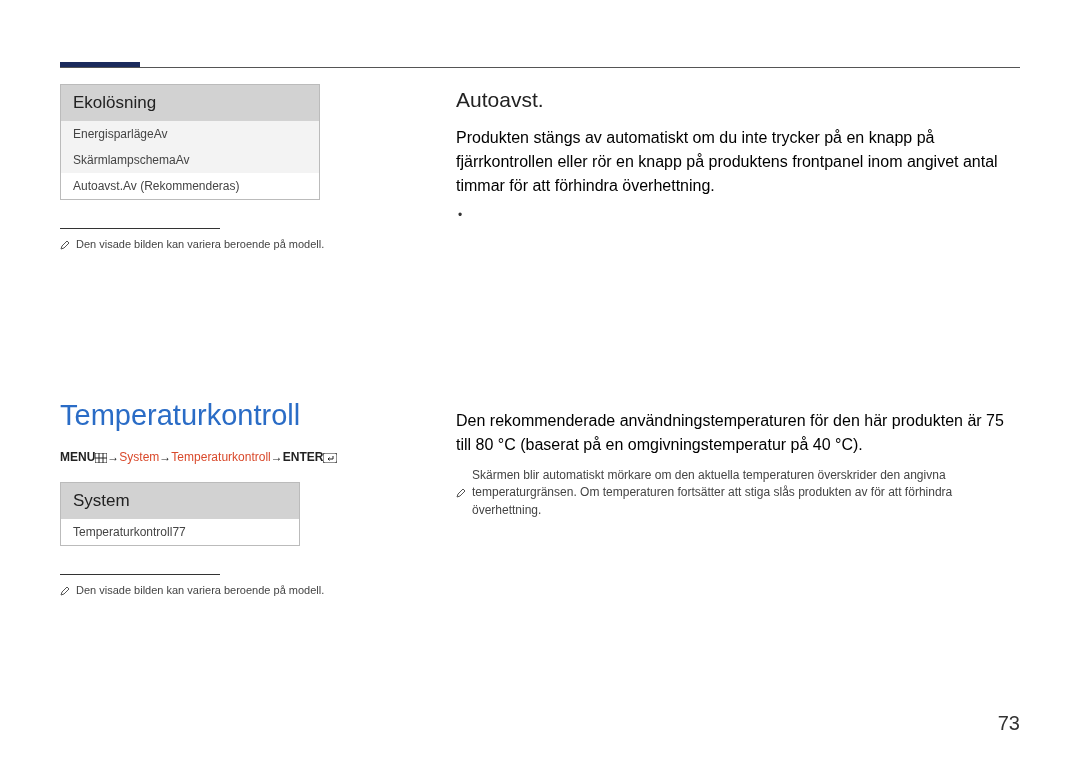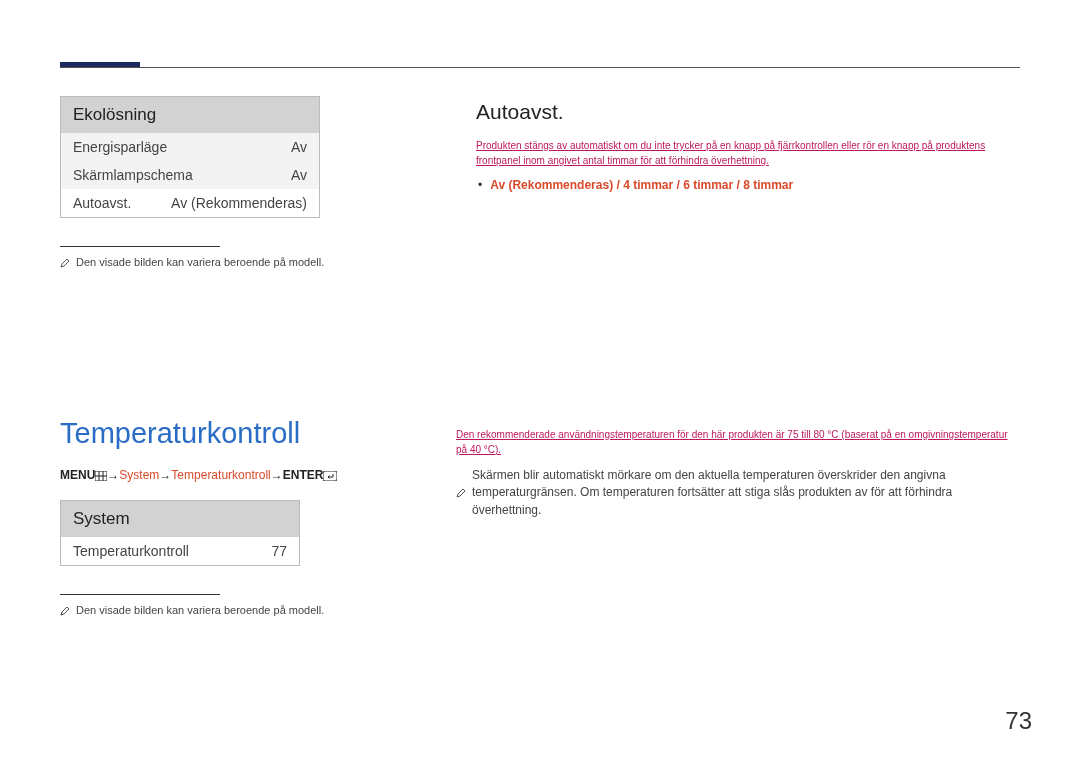--- a/index.html
+++ b/index.html
@@ -1,42 +1,42 @@
 <!DOCTYPE html>
 <html><head>
 <meta charset="utf-8">
 <style>
   * { box-sizing: border-box; margin: 0; padding: 0; }
   html, body { width: 1080px; height: 763px; background: #fff; font-family: Arial, Helvetica, sans-serif; color: #222; }
   .page { position: relative; width: 1080px; height: 763px; padding: 48px 60px 0 60px; }
   .header-rule { position: absolute; top: 67px; left: 60px; right: 60px; height: 1px; background: #555; }
   .header-accent { position: absolute; top: 62px; left: 60px; width: 80px; height: 5px; background: #1a2a5c; }
-  .columns { display: flex; gap: 76px; margin-top: 48px; }
+  .columns { display: flex; gap: 56px; margin-top: 36px; }
   .left-col { width: 340px; flex: 0 0 340px; }
   .right-col { flex: 1; padding-top: 4px; }
   .panel { border: 1px solid #bbb; background: #f3f3f3; width: 260px; }
   .panel-title { background: #d2d2d2; padding: 8px 12px; font-size: 17px; color: #222; }
-  .panel-row { display: flex; justify-content: space-between; padding: 6px 12px; font-size: 14px; color: #444; }
+  .panel-row { display: flex; padding: 6px 12px; font-size: 12px; color: #444; }
   .panel-row.sel { background: #fff; }
   .note-sep { border-top: 1px solid #333; width: 160px; margin-top: 28px; margin-bottom: 8px; }
   .note { font-size: 11px; color: #444; line-height: 1.45; display: flex; gap: 6px; align-items: center; }
   .note .penc { font-size: 11px; color: #555; flex: 0 0 auto; }
   .section-title-lg { font-size: 29px; color: #2a6cc6; font-weight: 400; margin-bottom: 18px; }
   .path { font-size: 12px; color: #222; margin-bottom: 18px; display: flex; align-items: center; gap: 0; flex-wrap: wrap; }
   .path b { font-weight: 700; }
   .path .red { color: #d9492b; }
   .path .arrow { color: #222; }
   .right-title { font-size: 21px; font-weight: 400; color: #222; margin-bottom: 14px; }
-  .body-text { font-size: 10px; line-height: 1.5; color: #be185d; margin-bottom: 10px; text-decoration: underline; }
+  .body-text { font-size: 16px; line-height: 1.5; color: #000000; margin-bottom: 10px; }
   .bullet-row { font-size: 12px; color: #333; display: flex; gap: 8px; margin-left: 2px; }
   .bullet-row .dot { flex: 0 0 auto; }
   .bullet-row .red { color: #d9492b; font-weight: 700; }
   .spacer-lg { height: 130px; }
   .bottom-block { display: flex; gap: 56px; margin-top: 16px; }
-  .page-num { position: absolute; right: 48px; bottom: 28px; font-size: 24px; color: #333; }
+  .page-num { position: absolute; right: 60px; bottom: 28px; font-size: 20px; color: #333; }
   svg.icon { display: inline-block; vertical-align: -2px; }
 </style>
 </head>
 <body>
 
 <div class="page">
   <div class="header-rule"></div>
   <div class="header-accent"></div>
 
   <div class="columns">
@@ -67,21 +67,20 @@
         </span>
         <span>Den visade bilden kan variera beroende på modell.</span>
       </div>
     </div>
 
     <div class="right-col">
       <div class="right-title">Autoavst.</div>
       <div class="body-text">Produkten stängs av automatiskt om du inte trycker på en knapp på fjärrkontrollen eller rör en knapp på produktens frontpanel inom angivet antal timmar för att förhindra överhettning.</div>
       <div class="bullet-row">
         <span class="dot">•</span>
-        <span class="red">Av (Rekommenderas) / 4 timmar / 6 timmar / 8 timmar</span>
       </div>
     </div>
   </div>
 
   <div class="spacer-lg"></div>
 
   <div class="bottom-block">
     <div class="left-col">
       <div class="section-title-lg">Temperaturkontroll</div>
       <div class="path">

